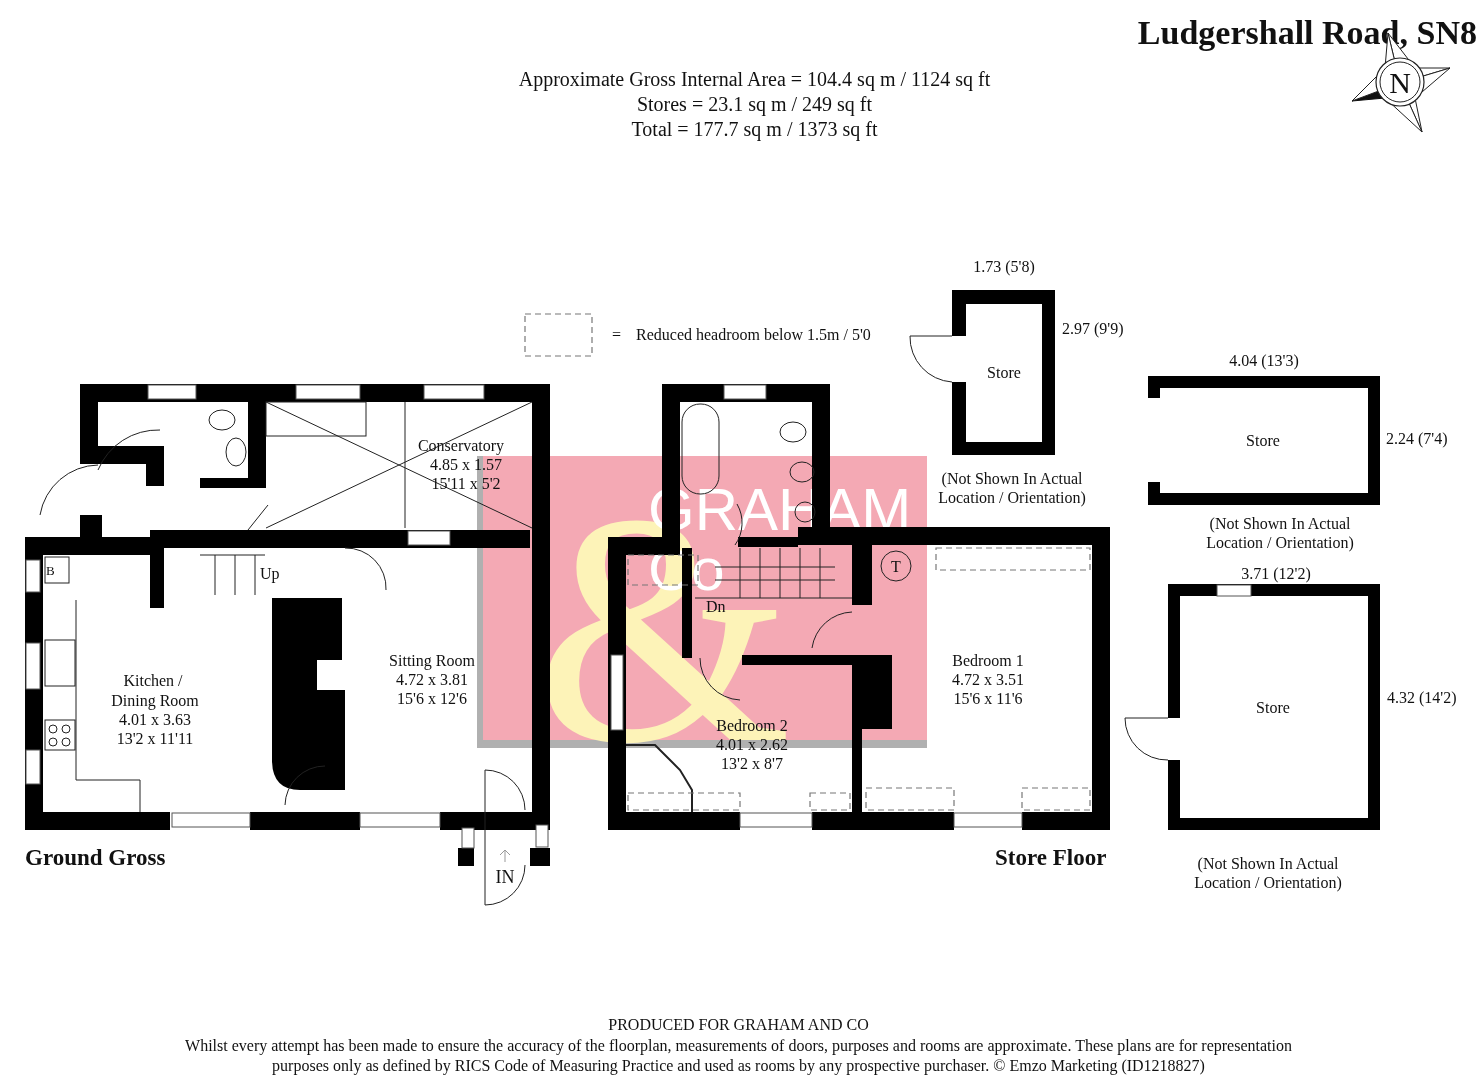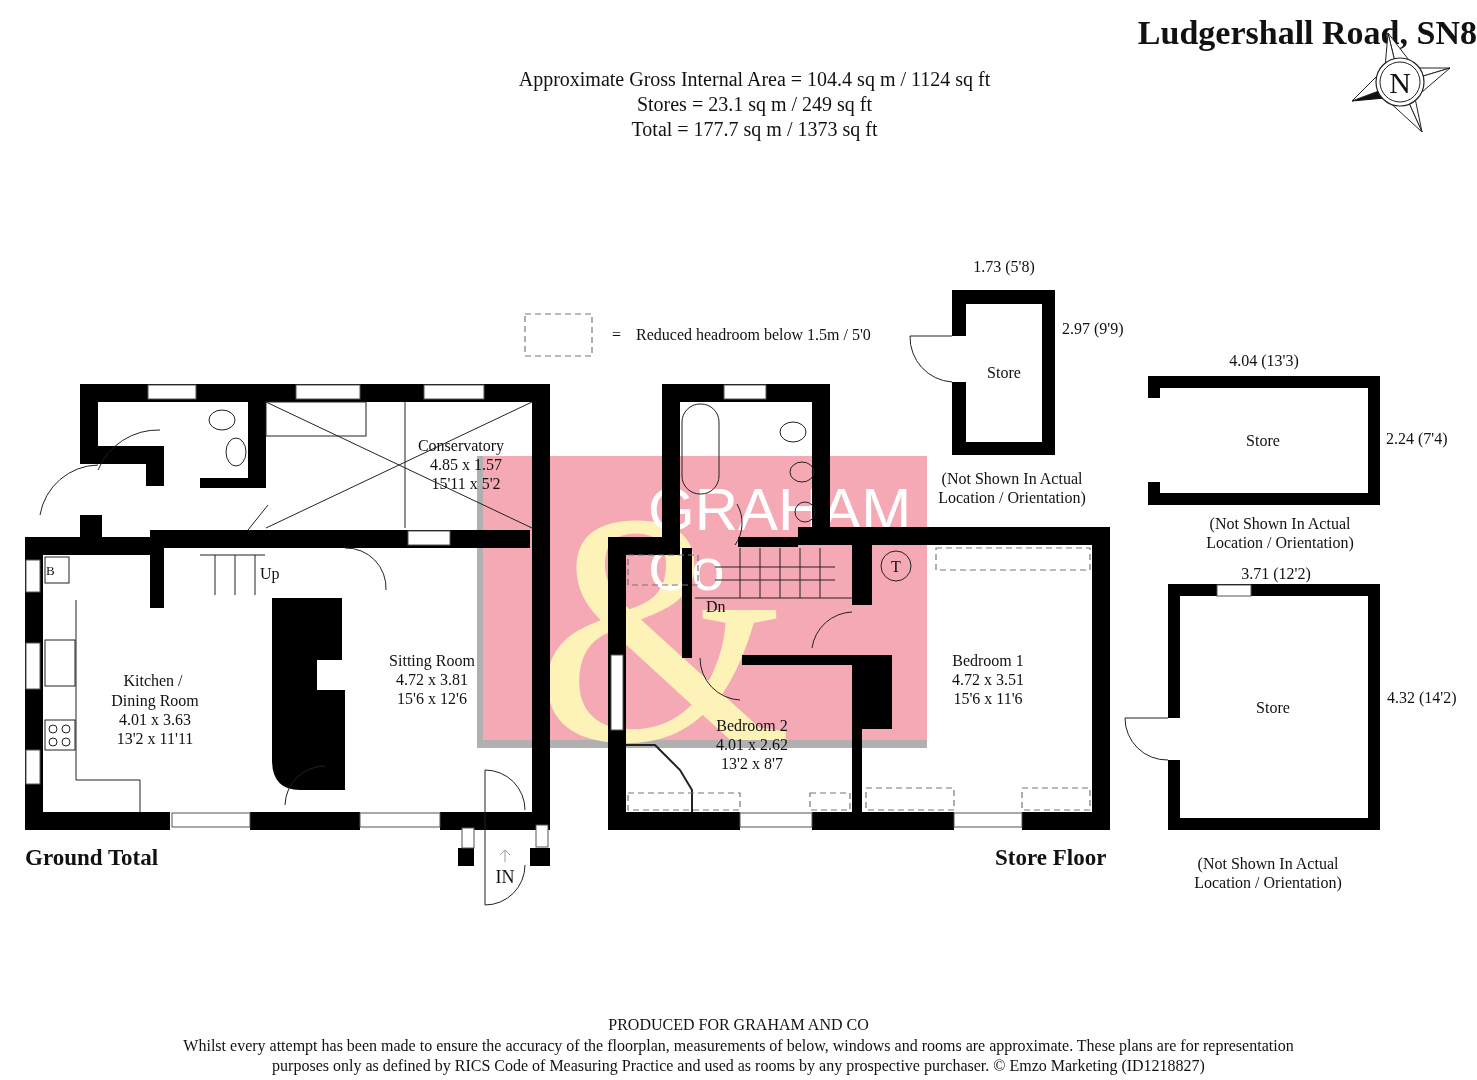--- a/index.html
+++ b/index.html
@@ -232,18 +232,18 @@
     <path d="M1125,718 A42,42 0 0 0 1168,760" fill="none" stroke="#222"></path>
     <line x1="1125" y1="718" x2="1168" y2="718" stroke="#222"></line>
     <text x="1273" y="713" text-anchor="middle" class="rlabel">Store</text>
     <text x="1276" y="579" text-anchor="middle" class="rlabel">3.71 (12'2)</text>
     <text x="1387" y="703" class="rlabel">4.32 (14'2)</text>
     <text x="1268" y="869" text-anchor="middle" class="note">(Not Shown In Actual</text>
     <text x="1268" y="888" text-anchor="middle" class="note">Location / Orientation)</text>
   </g>
 </svg>
 
-<div class="abs floor-label" style="left:25px;top:845px">Ground Total</div>
+<div class="abs floor-label" style="left:25px;top:845px">Ground Gross</div>
 <div class="abs floor-label" style="left:995px;top:845px">Store Floor</div>
 
 <div class="abs footer head" style="top:1015px">PRODUCED FOR GRAHAM AND CO</div>
-<div class="abs footer" style="top:1036px">Whilst every attempt has been made to ensure the accuracy of the floorplan, measurements of below, windows and rooms are approximate. These plans are for representation</div>
+<div class="abs footer" style="top:1036px">Whilst every attempt has been made to ensure the accuracy of the floorplan, measurements of doors, purposes and rooms are approximate. These plans are for representation</div>
 <div class="abs footer" style="top:1056px">purposes only as defined by RICS Code of Measuring Practice and used as rooms by any prospective purchaser. © Emzo Marketing (ID1218827)</div>
 
 </body></html>

